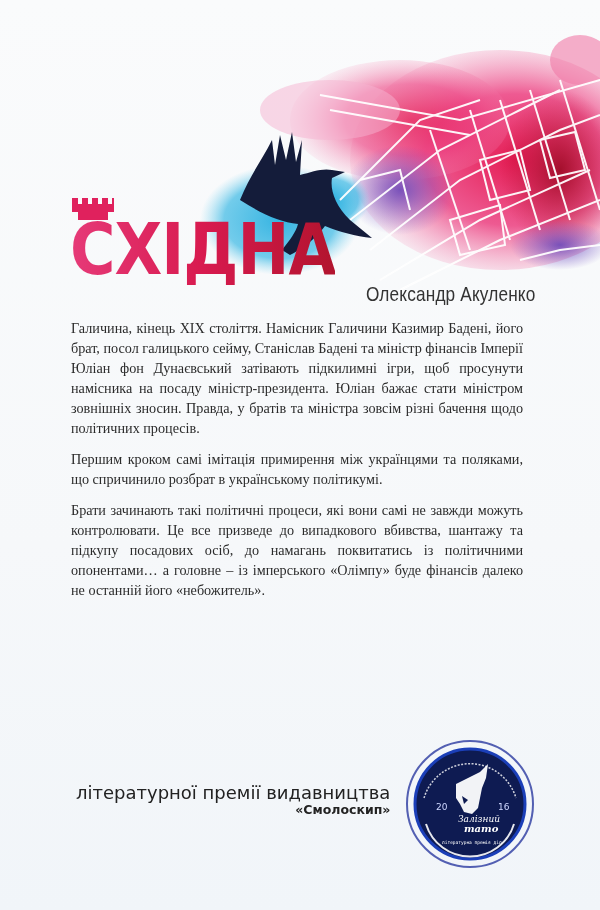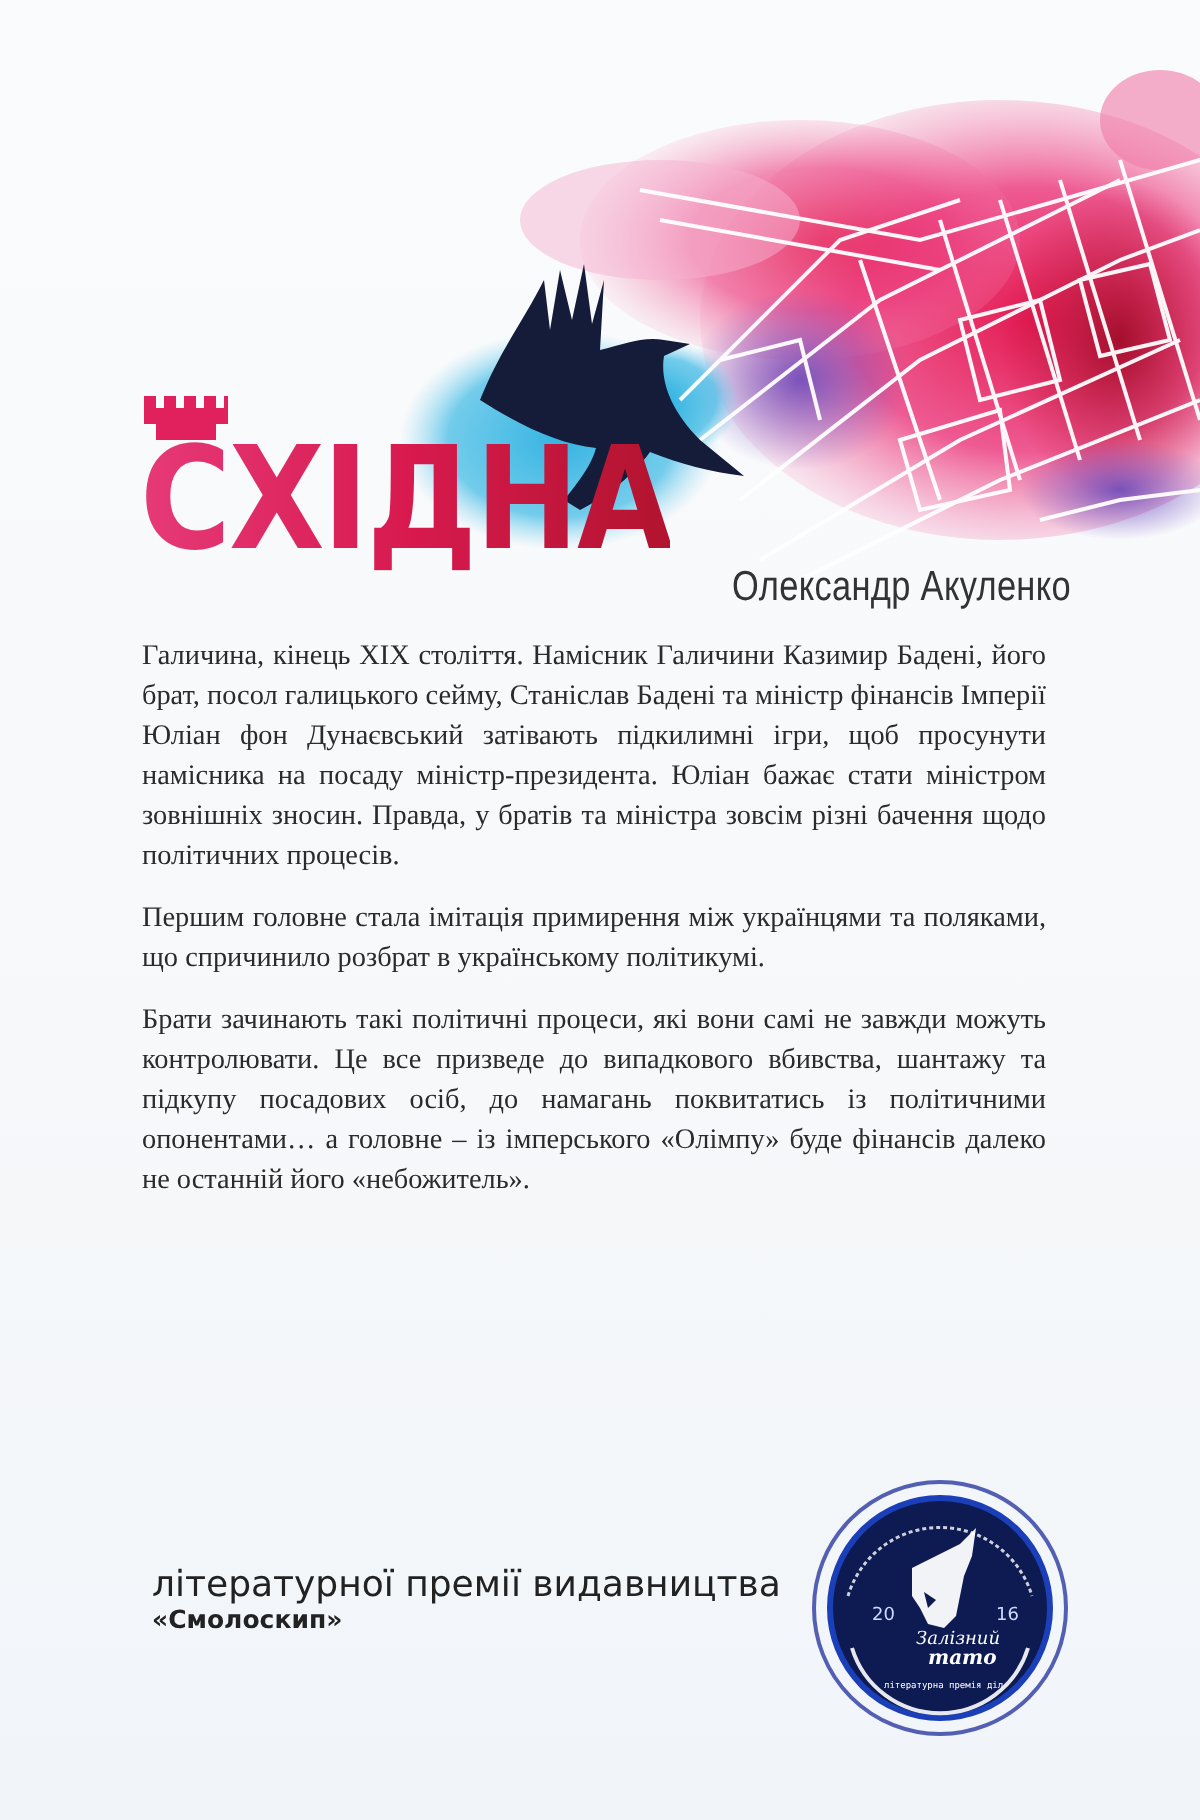--- a/index.html
+++ b/index.html
@@ -47,21 +47,21 @@
     font-family: "Liberation Serif", serif;
     font-size: 14.2px; line-height: 20px;
     text-align: justify; color: #2b2b2b;
   }
 
   
   .award { position: absolute; left: 76px; top: 784px; font-family: "DejaVu Sans", sans-serif; color: #222; }
   .award .l1 { font-size: 12.5px; font-weight: bold; line-height: 17px; }
   .award .l1 .big { font-size: 14px; }
   .award .l2 { font-size: 18px; font-weight: normal; line-height: 17px; }
-  .award .l3 { font-size: 12.5px; font-weight: bold; line-height: 17px; }
+  .award .l3 { font-size: 12.5px; font-weight: bold; line-height: 17px; text-align: right; }
   .award .l4 { font-size: 12.5px; font-weight: normal; line-height: 17px; }
 
   .stamp { position: absolute; left: 404px; top: 738px; width: 132px; height: 132px; }
 </style>
 </head>
 <body>
 
 <div class="cover">
 
   <svg class="art" viewBox="0 0 600 300">
@@ -124,21 +124,21 @@
   </svg>
 
   <svg class="tower" viewBox="0 0 42 22">
     <path d="M0 0 H6 V6 H10 V0 H16 V6 H20 V0 H26 V6 H30 V0 H36 V6 H40 V0 H42 V14 H36 V22 H6 V14 H0 Z" fill="#e0215d"></path>
   </svg>
   <div class="title-main">Східна</div>
   <div class="author">Олександр Акуленко</div>
 
   <div class="blurb">
     <p>Галичина, кінець XIX століття. Намісник Галичини Казимир Бадені, його брат, посол галицького сейму, Станіслав Бадені та міністр фінансів Імперії Юліан фон Дунаєвський затівають підкилимні ігри, щоб просунути намісника на посаду міністр-президента. Юліан бажає стати міністром зовнішніх зносин. Правда, у братів та міністра зовсім різні бачення щодо політичних процесів.</p>
-    <p>Першим головне стала імітація примирення між українцями та поляками, що спричинило розбрат в українському політикумі.</p>
+    <p>Першим кроком самі імітація примирення між українцями та поляками, що спричинило розбрат в українському політикумі.</p>
     <p>Брати зачинають такі політичні процеси, які вони самі не завжди можуть контролювати. Це все призведе до випадкового вбивства, шантажу та підкупу посадових осіб, до намагань поквитатись із політичними опонентами… а головне – із імперського «Олімпу» буде фінансів далеко не останній його «небожитель».</p>
   </div>
 
   <div class="award">
     <div class="l2">літературної премії видавництва</div>
     <div class="l3">«Смолоскип»</div>
   </div>
 
   <svg class="stamp" viewBox="0 0 132 132">
     <circle cx="66" cy="66" r="63" fill="none" stroke="#2a3aa0" stroke-width="2" opacity="0.8"></circle>

